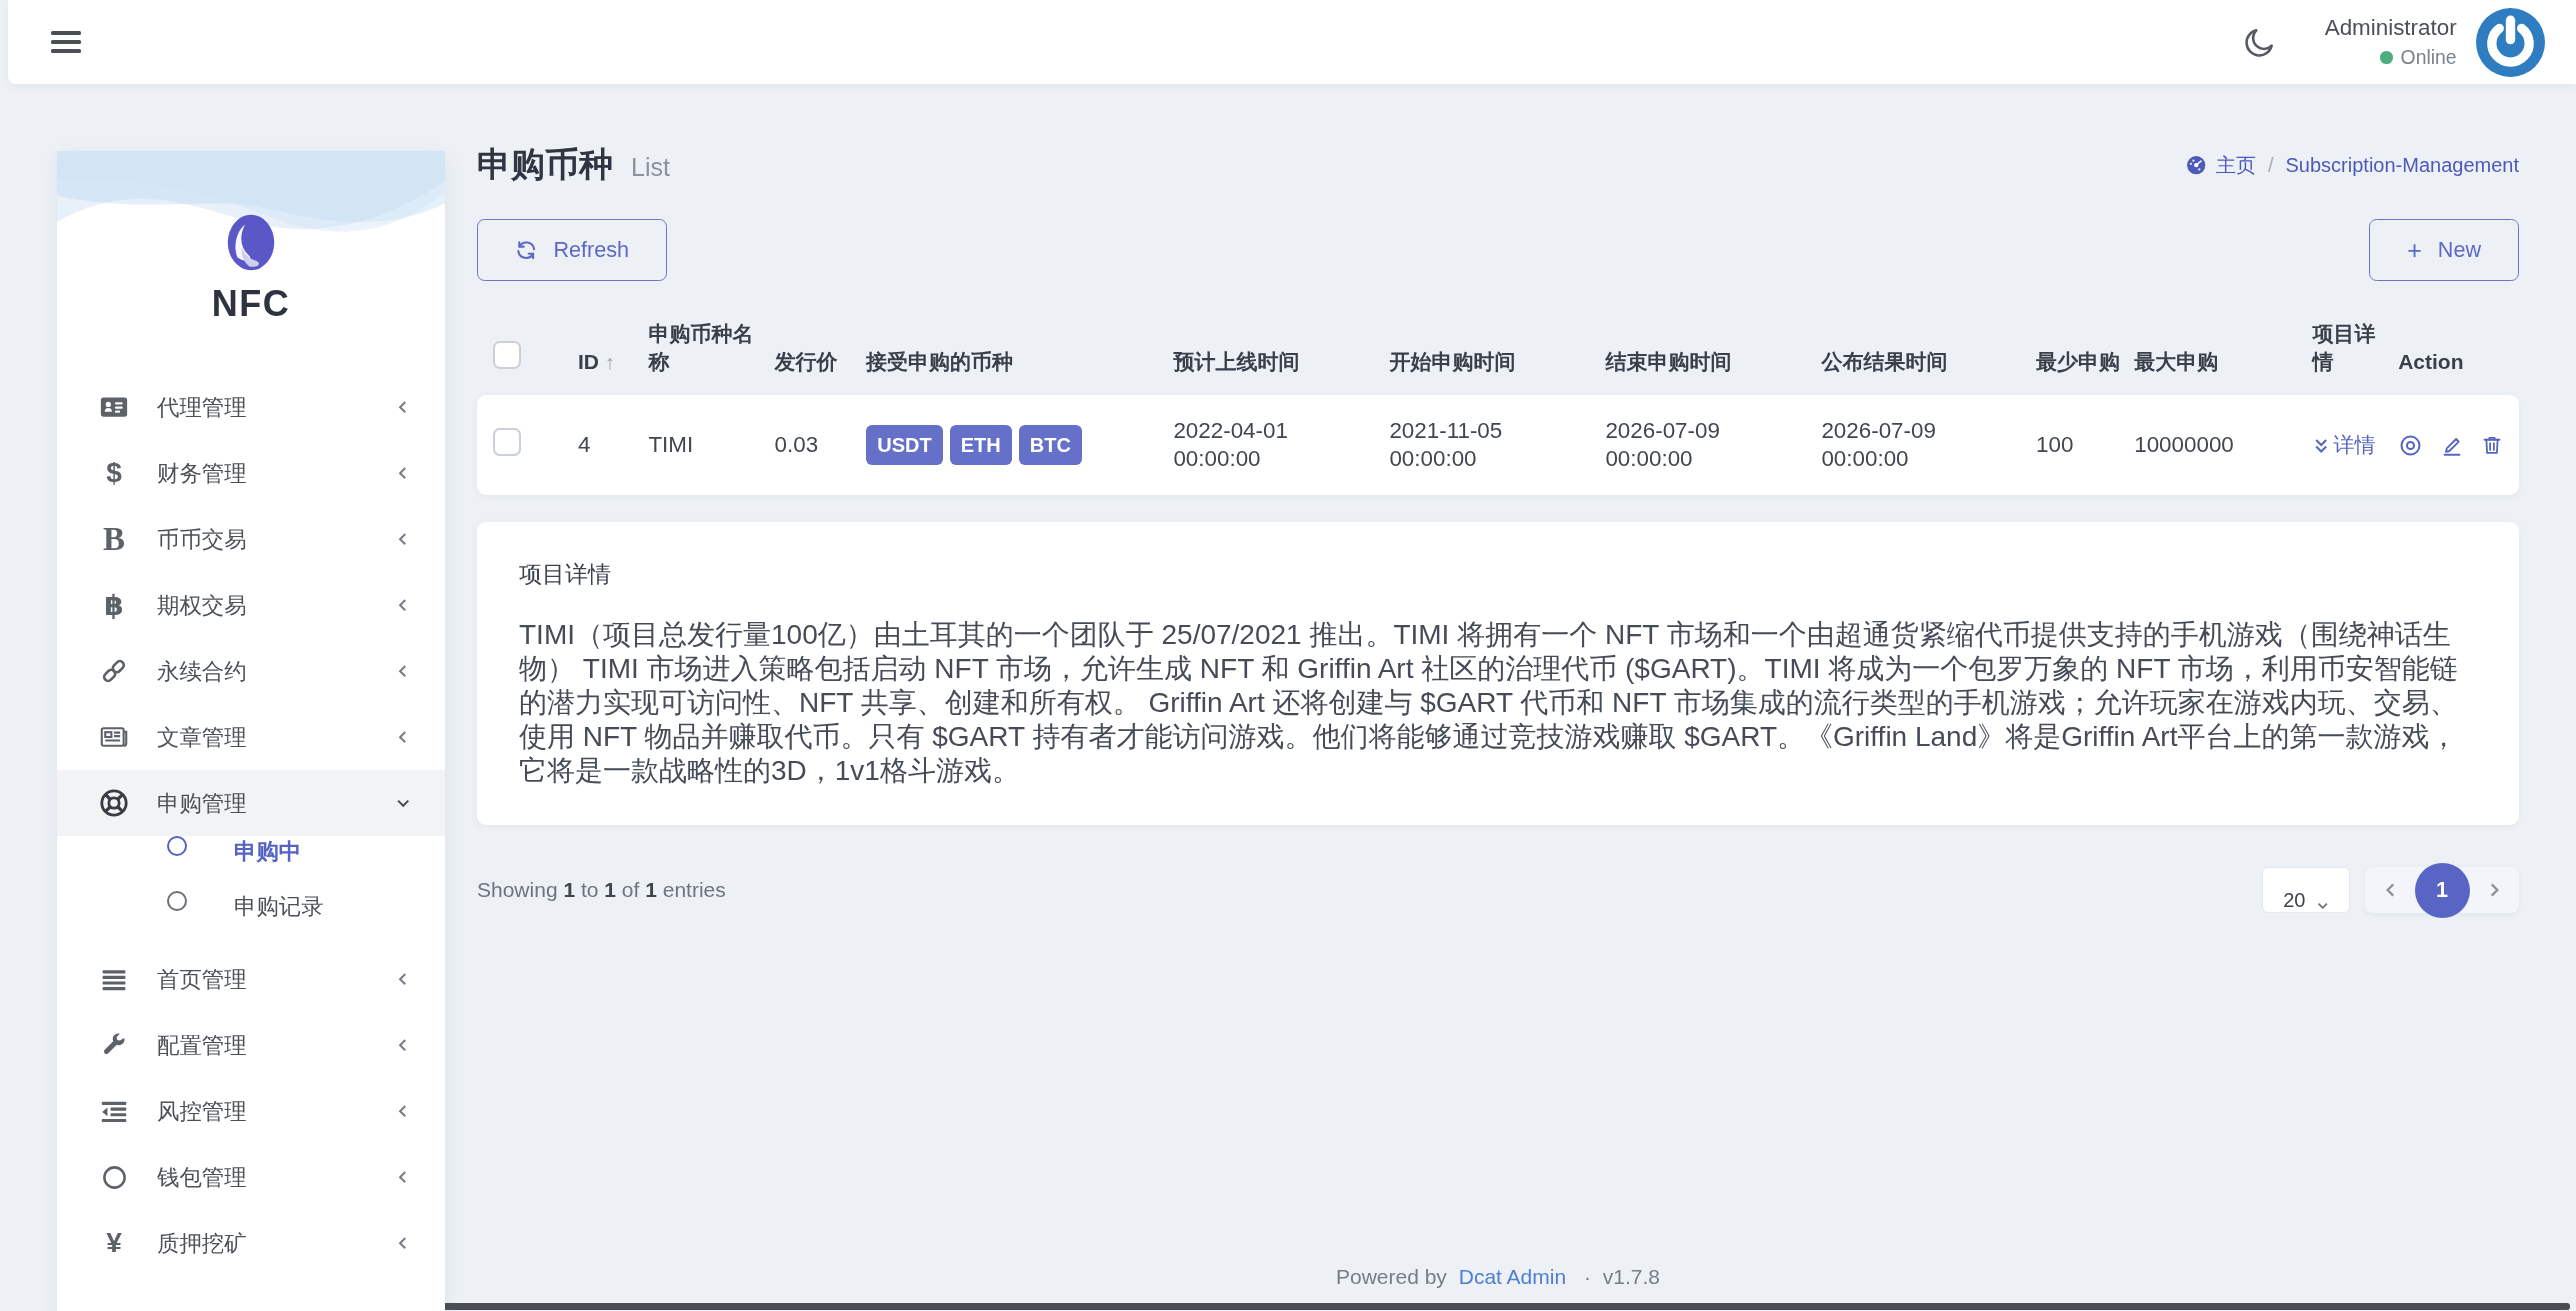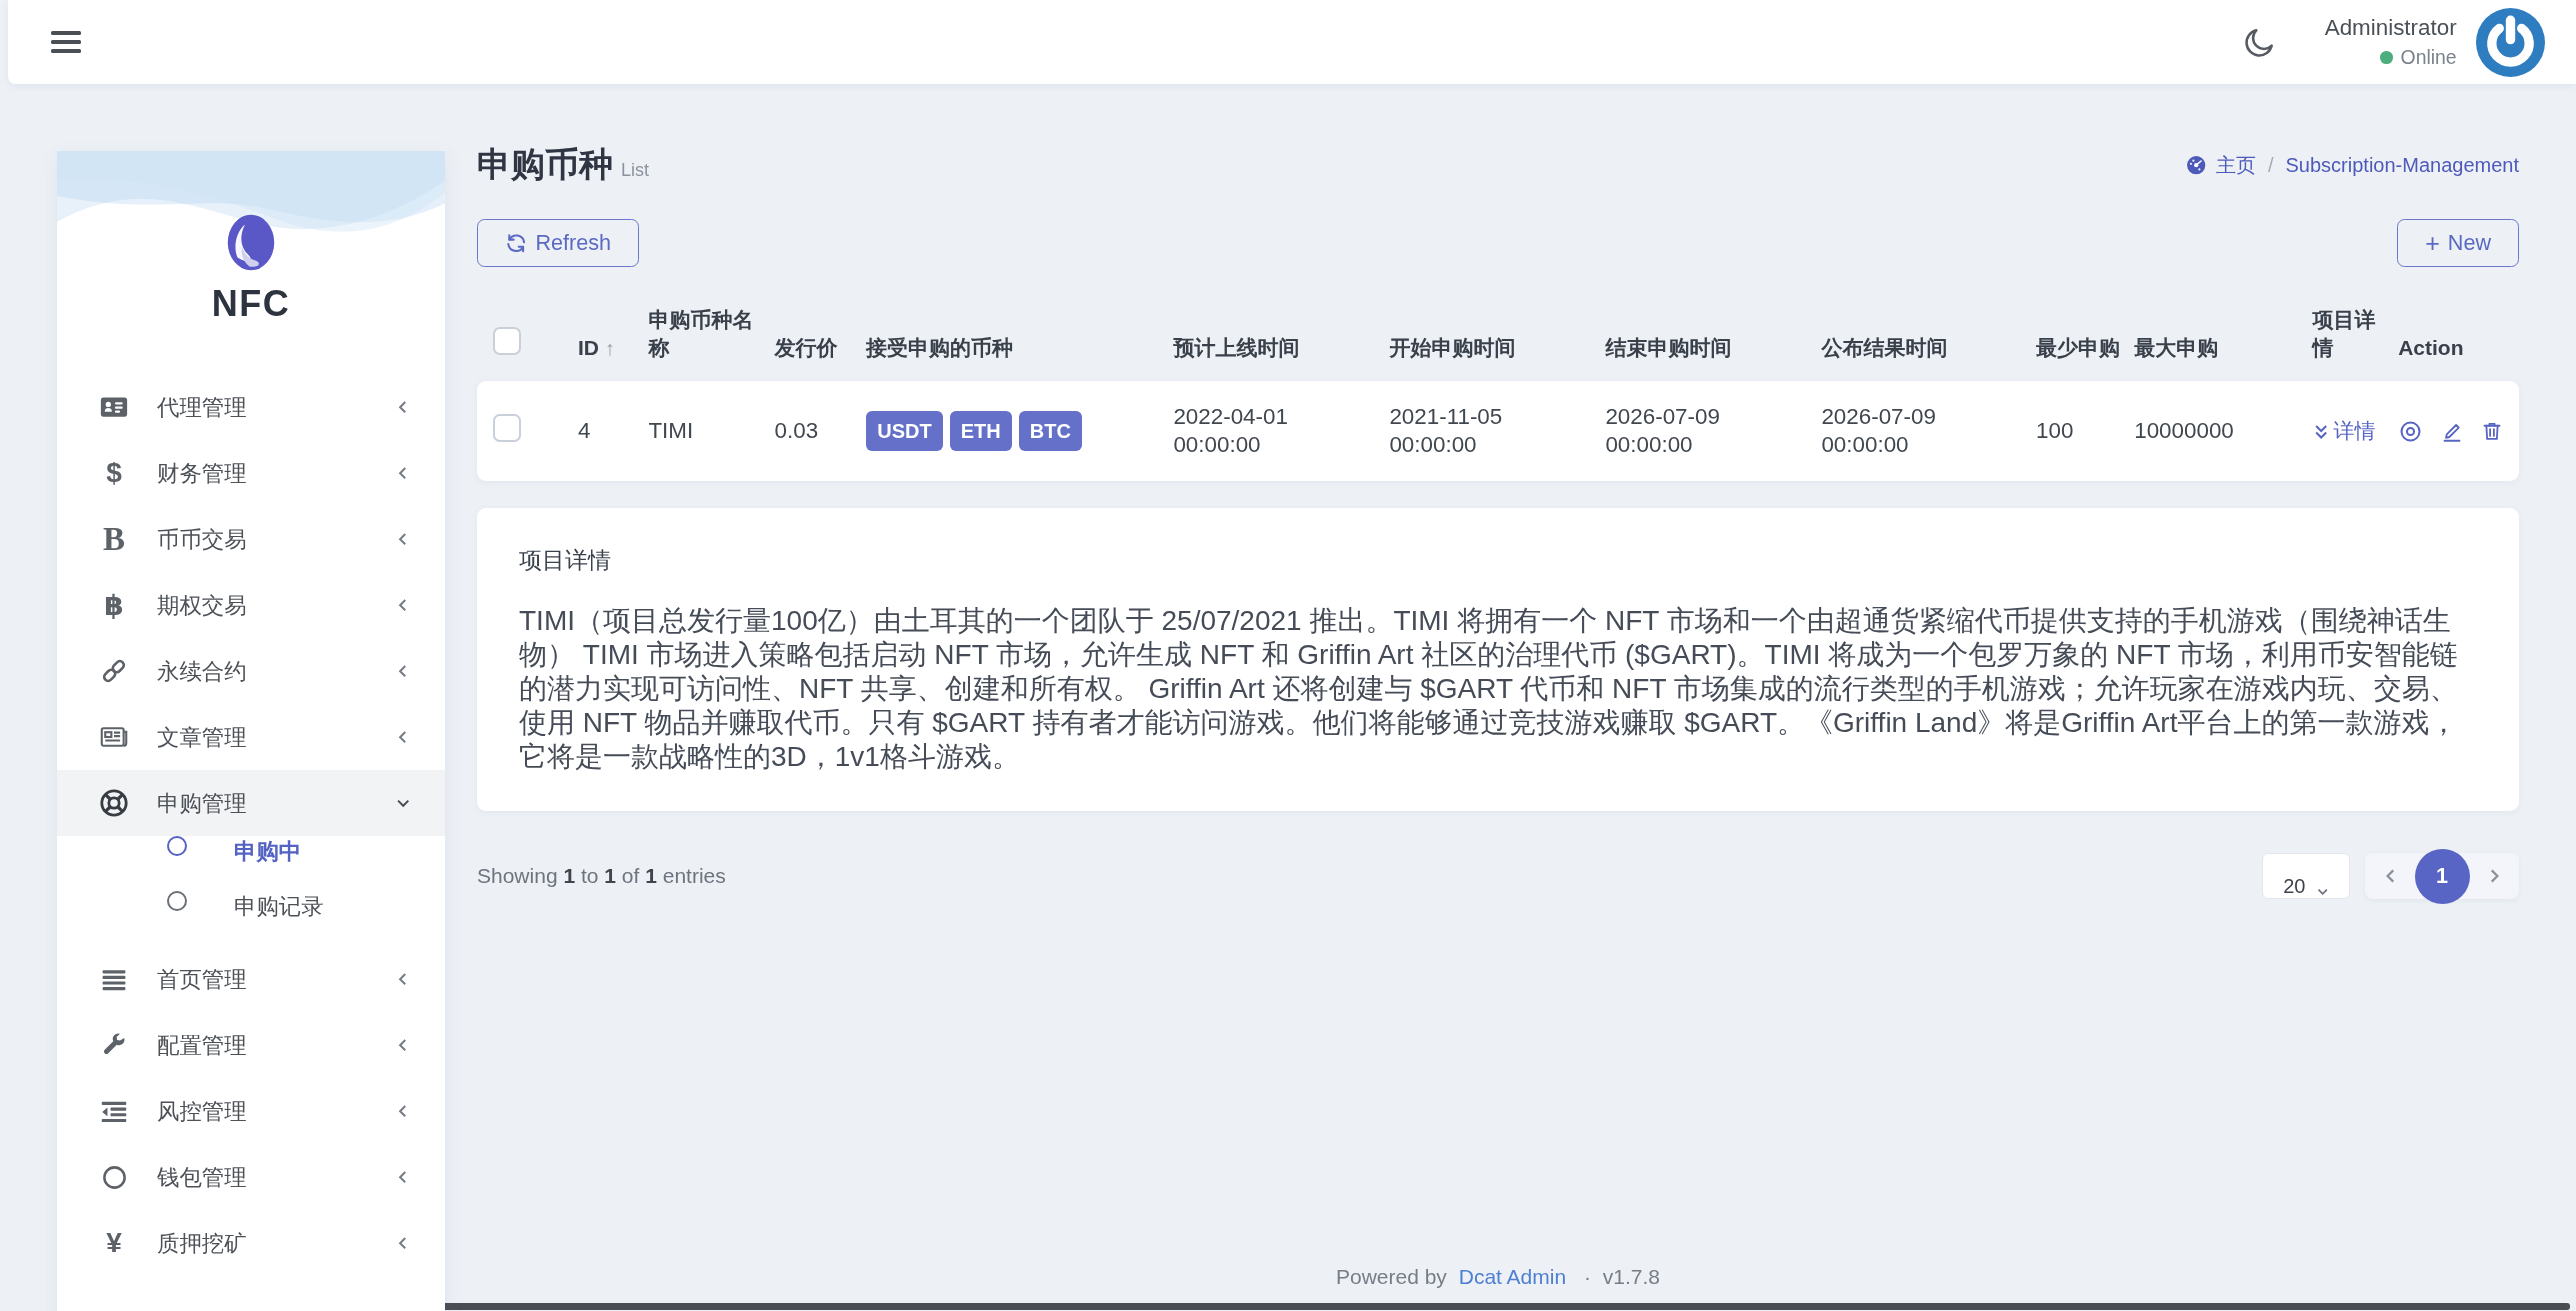--- a/index.html
+++ b/index.html
@@ -48,29 +48,29 @@
   .submenu-item { height: 55px; display: flex; align-items: flex-start; padding-left: 110px; cursor: pointer; gap: 16px; }
   .sub-circle { width: 20px; height: 20px; border: 2.2px solid #6a7077; border-radius: 50%; }
   .submenu-item .sub-label { font-size: 22.4px; color: #4c5157; margin-left: 31px; }
   .submenu-item.active .sub-circle { border-color: #5462c4; }
   .submenu-item.active .sub-label { color: #5462c4; font-weight: bold; }
   
   .content { position: absolute; left: 477px; top: 127px; width: 2042px; }
   .title-row { display: flex; align-items: center; justify-content: space-between; padding-top: 12px; height: 64px; }
   .title-left { display: flex; align-items: baseline; }
   .page-title { font-size: 34px; font-weight: bold; color: #2f3542; }
-  .page-sub { font-size: 18px; color: #8b929d; margin-left: 8px; }
+  .page-sub { font-size: 25px; color: #8b929d; margin-left: 18px; }
   .breadcrumb { display: flex; align-items: center; gap: 12px; font-size: 20px; }
   .bc-link { color: #4d5ab9; text-decoration: none; display: flex; align-items: center; gap: 9px; cursor: pointer; }
   .bc-sep { color: #a6acb6; }
   .toolbar-row { margin-top: 28px; display: flex; justify-content: space-between; }
   .btn-outline {
-    height: 48px; border: 1.5px solid #6b76ca; border-radius: 7.5px; background: transparent;
-    color: #5b69c2; font-size: 21.6px; display: inline-flex; align-items: center; gap: 8px;
-    padding: 0 27px; cursor: pointer; font-family: inherit;
+    height: 62px; border: 1.5px solid #6b76ca; border-radius: 7.5px; background: transparent;
+    color: #5b69c2; font-size: 21.6px; display: inline-flex; align-items: center; gap: 16px;
+    padding: 0 37px; cursor: pointer; font-family: inherit;
   }
   .plus-glyph { font-size: 25px; line-height: 1; }
   
   .thead { margin-top: 39px; display: flex; align-items: flex-end; padding-bottom: 19.4px; }
   .hcell { font-size: 21px; font-weight: bold; color: #39404a; line-height: 28px; }
   .cell  { font-size: 22.4px; color: #40474f; line-height: 28px; }
   .c0 { width: 71px;  padding-left: 16.4px; }
   .c1 { width: 78px; padding-left: 30px; }
   .c2 { width: 130px; padding-left: 22.4px; }
   .c3 { width: 101px; padding-left: 18.6px; }

